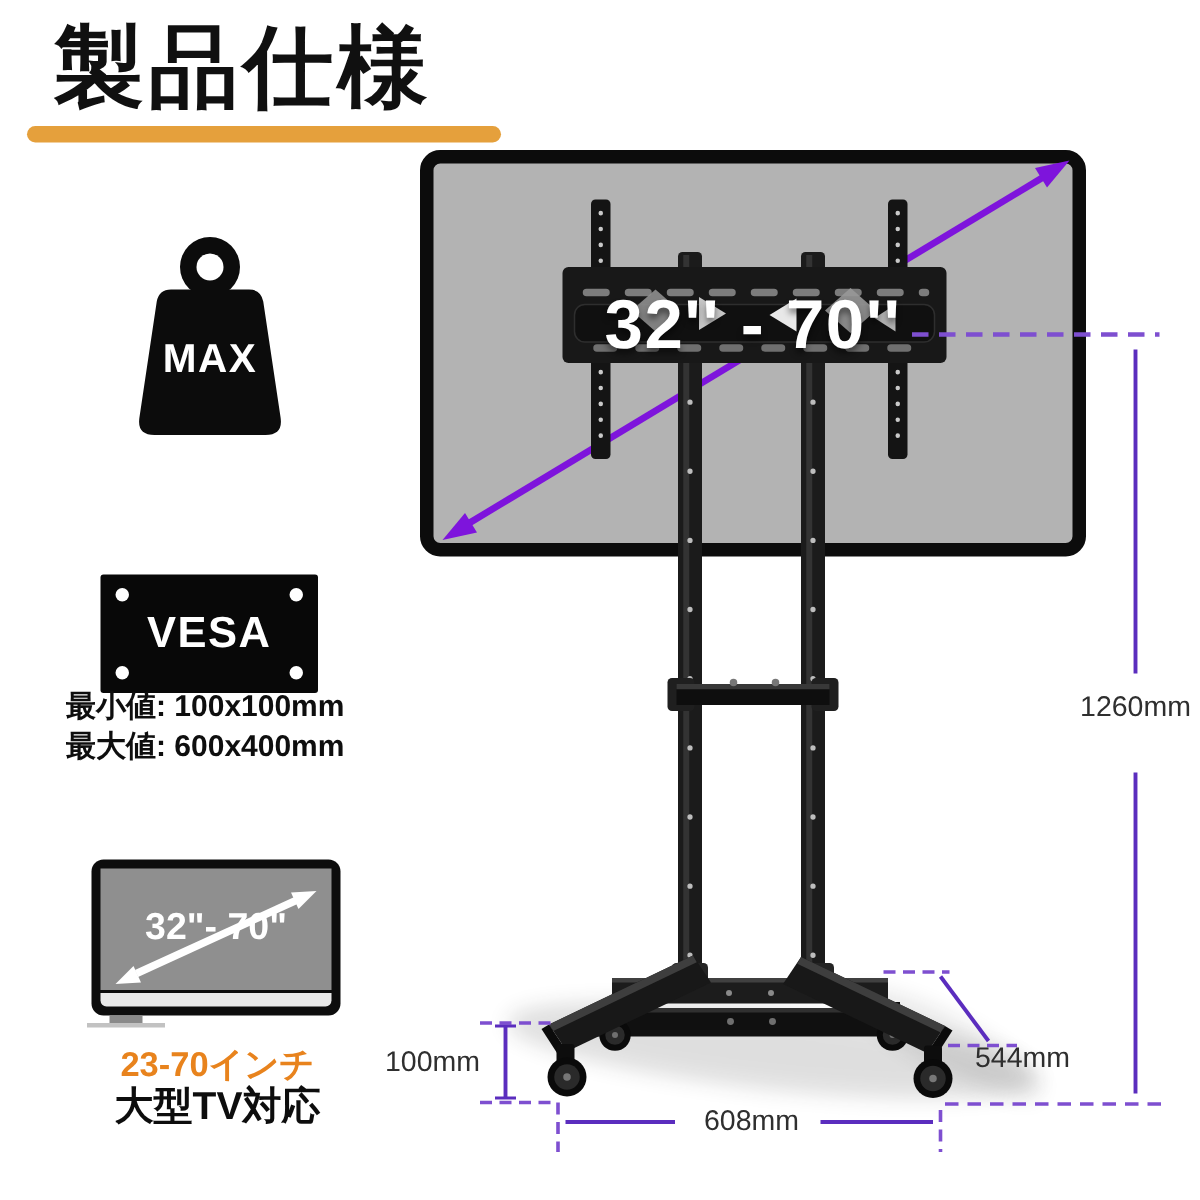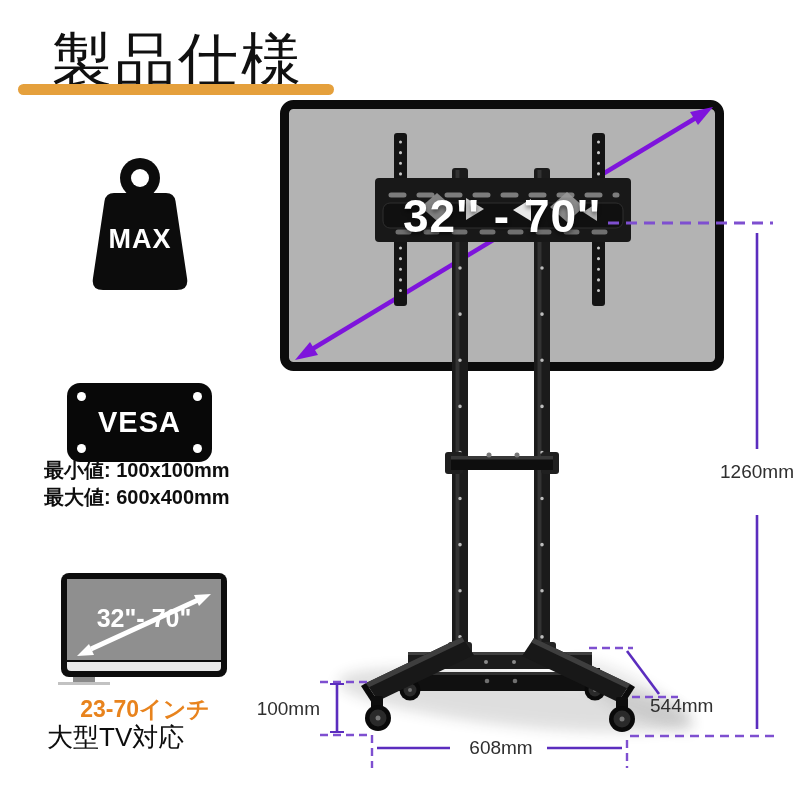--- a/index.html
+++ b/index.html
@@ -1,52 +1,52 @@
 <!DOCTYPE html>
 <html><head>
 <meta charset="utf-8">
 <style>
   html,body{margin:0;padding:0;background:#fff;}
   .page{position:relative;width:800px;height:800px;background:#ffffff;overflow:hidden;
         font-family:"Liberation Sans","DejaVu Sans",sans-serif;}
   .abs{position:absolute;}
 
   
-  .page-title{position:absolute;left:36px;top:12px;margin:16px;font-size:60px;line-height:1.1;
-              font-weight:400;color:#101010;letter-spacing:3px;}
+  .page-title{position:absolute;left:36px;top:12px;margin:0;font-size:60px;line-height:1.1;
+              font-weight:700;color:#101010;letter-spacing:3px;}
   .title-underline{position:absolute;left:18px;top:84px;width:316px;height:11px;
                    background:#E5A03C;border-radius:6px;}
 
   
   .max-label{position:absolute;left:84px;top:224px;width:112px;text-align:center;
              color:#fff;font-weight:800;font-size:27px;letter-spacing:1px;}
   .orange-text{color:#E8831D;font-weight:700;}
   .max-value{position:absolute;left:60px;top:298px;width:160px;text-align:center;font-size:20px;}
 
   .vesa-plate{position:absolute;left:67px;top:383px;width:145px;height:79px;
-              background:#080808;border-radius:13px;}
+              background:#080808;border-radius:2px;}
   .vesa-label{position:absolute;left:0;top:0;width:100%;line-height:79px;text-align:center;
               color:#fff;font-weight:800;font-size:29px;letter-spacing:1px;}
   .vesa-hole{position:absolute;width:9px;height:9px;border-radius:50%;background:#fff;}
   .vesa-line{position:absolute;left:44px;width:230px;font-weight:700;font-size:20px;color:#0E0E0E;}
 
   .tv-box{position:absolute;left:61px;top:573px;width:166px;height:104px;
           background:#0D0D0D;border-radius:8px;}
   .tv-screen{position:absolute;left:6px;top:6px;right:6px;height:81px;background:#8F8F8F;}
   .tv-strip{position:absolute;left:6px;top:89px;right:6px;height:9px;background:#E9E9E9;
             border-radius:0 0 4px 4px;}
   .tv-arrow-svg{position:absolute;left:0;top:0;}
   .tv-inline-range{position:absolute;left:0;top:31px;width:100%;text-align:center;
                    color:#fff;font-weight:800;font-size:25px;}
   .tv-foot{position:absolute;left:73px;top:677px;width:22px;height:5px;background:#8A8A8A;}
   .tv-foot-base{position:absolute;left:58px;top:682px;width:52px;height:3px;background:#C2C2C2;}
   .tv-range-label{position:absolute;left:47px;top:694px;width:196px;text-align:center;
                   font-size:23px;font-weight:800;color:#E8831D;}
-  .tv-support-label{position:absolute;left:47px;top:720px;width:196px;text-align:left;
-                    font-size:26px;font-weight:400;color:#0D0D0D;}
+  .tv-support-label{position:absolute;left:47px;top:720px;width:196px;text-align:center;
+                    font-size:26px;font-weight:700;color:#0D0D0D;}
 
   
   .diagram{position:absolute;left:0;top:0;pointer-events:none;}
   .bracket-label{position:absolute;left:385px;top:189px;width:234px;text-align:center;z-index:2;
                  color:#fff;font-weight:800;font-size:46px;letter-spacing:1px;
                  text-shadow:0 3px 4px rgba(0,0,0,.45);}
   .dim{position:absolute;z-index:2;color:#2F2F2F;font-size:19px;}
   .dim-height{left:711px;top:461px;width:92px;text-align:center;}
   .dim-depth{left:650px;top:653px;width:90px;margin-top:42px;}
   .dim-wheel{left:246px;top:698px;width:74px;text-align:right;}

